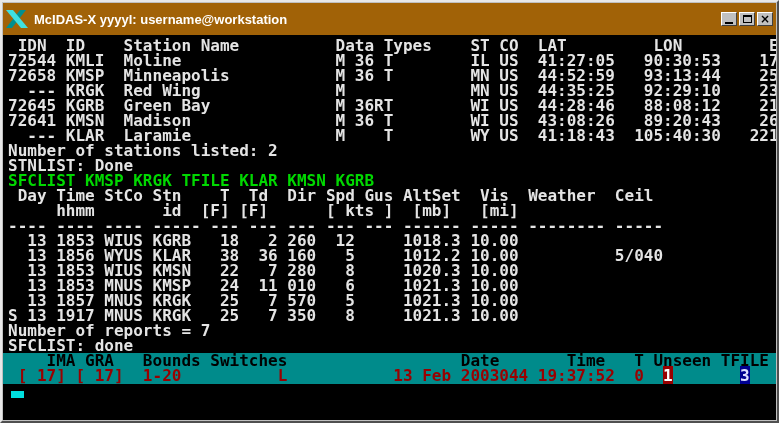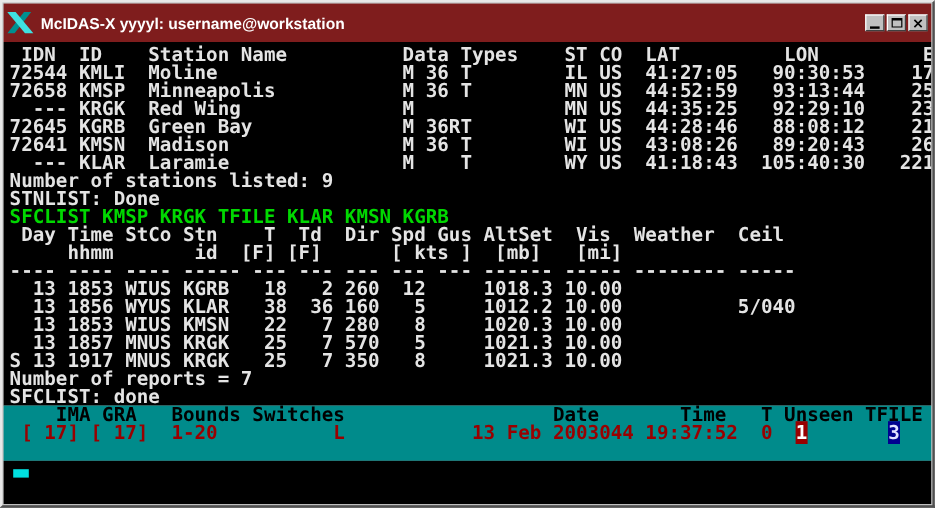--- a/index.html
+++ b/index.html
@@ -8,21 +8,21 @@
     width:779px; height:423px;
     background:#c0c0c0;
     border:2px solid;
     border-color:#e8e8e8 #505050 #505050 #e8e8e8;
     padding:1px;
     display:flex; flex-direction:column;
     font-family:"Liberation Sans", sans-serif;
   }
   .titlebar {
     height:22px; flex:0 0 22px;
-    background:#7f1d1d;
+    background:#a16207;
     display:flex; align-items:center;
     padding:16px 3px;
   }
   .title-icon { width:22px; height:18px; margin-right:6px; display:inline-block; }
   .title-text { color:#ffffff; font-weight:bold; font-size:13px; white-space:nowrap; }
   .win-buttons { margin-left:auto; display:flex; gap:2px; }
   .wbtn {
     width:16px; height:14px;
     background:#c0c0c0;
     border:1px solid; border-color:#ffffff #404040 #404040 #ffffff;
@@ -44,21 +44,21 @@
     font-family:"DejaVu Sans Mono", monospace;
     font-weight:bold;
     font-size:16px;
     line-height:15px;
     white-space:pre;
   }
   .tline.white { color:#e4e4e4; }
   .tline.green { color:#00d800; }
   .statusbar {
     background:#008b8b;
-    padding:0 0 16px 5px;
+    padding:0 0 1px 5px;
     flex:0 0 30px;
   }
   .sb-labels { color:#000000; }
   .sb-values { color:#990000; }
   .hl-unseen { background:#990000; color:#ffffff; }
   .hl-tfile  { background:#000090; color:#e0e0ff; }
   .cmdarea { background:#000000; flex:1 1 auto; position:relative; }
   .cursor { position:absolute; left:8px; top:7px; width:13px; height:7px; background:#00e0e0; }
 </style>
 </head>
@@ -89,29 +89,30 @@
 
   <div class="terminal">
     <div>
         <div class="tline white"> IDN  ID    Station Name          Data Types    ST CO  LAT         LON         ELE</div>
         <div class="tline white">72544 KMLI  Moline                M 36 T        IL US  41:27:05   90:30:53    179</div>
         <div class="tline white">72658 KMSP  Minneapolis           M 36 T        MN US  44:52:59   93:13:44    256</div>
         <div class="tline white">  --- KRGK  Red Wing              M             MN US  44:35:25   92:29:10    239</div>
         <div class="tline white">72645 KGRB  Green Bay             M 36RT        WI US  44:28:46   88:08:12    211</div>
         <div class="tline white">72641 KMSN  Madison               M 36 T        WI US  43:08:26   89:20:43    262</div>
         <div class="tline white">  --- KLAR  Laramie               M    T        WY US  41:18:43  105:40:30   2218</div>
-        <div class="tline white">Number of stations listed: 9</div>
+        <div class="tline white">Number of stations listed: 2</div>
         <div class="tline white">STNLIST: Done</div>
         <div class="tline green">SFCLIST KMSP KRGK TFILE KLAR KMSN KGRB</div>
         <div class="tline white"> Day Time StCo Stn    T  Td  Dir Spd Gus AltSet  Vis  Weather  Ceil</div>
         <div class="tline white">     hhmm       id  [F] [F]      [ kts ]  [mb]   [mi]</div>
         <div class="tline white">---- ---- ---- ----- --- --- --- --- --- ------ ----- -------- -----</div>
         <div class="tline white">  13 1853 WIUS KGRB   18   2 260  12     1018.3 10.00</div>
         <div class="tline white">  13 1856 WYUS KLAR   38  36 160   5     1012.2 10.00          5/040</div>
         <div class="tline white">  13 1853 WIUS KMSN   22   7 280   8     1020.3 10.00</div>
+        <div class="tline white">  13 1853 MNUS KMSP   24  11 010   6     1021.3 10.00</div>
         <div class="tline white">  13 1857 MNUS KRGK   25   7 570   5     1021.3 10.00</div>
         <div class="tline white">S 13 1917 MNUS KRGK   25   7 350   8     1021.3 10.00</div>
         <div class="tline white">Number of reports = 7</div>
         <div class="tline white">SFCLIST: done</div>
       </div>
   </div>
 
   <div class="statusbar">
     <div class="sb-row sb-labels">    IMA GRA   Bounds Switches                  Date       Time   T Unseen TFILE</div>
     <div class="sb-row sb-values"><span> [ 17] [ 17]  1-20          L           13 Feb 2003044 19:37:52  0  </span><span class="hl-unseen">1</span><span>       </span><span class="hl-tfile">3</span></div>

